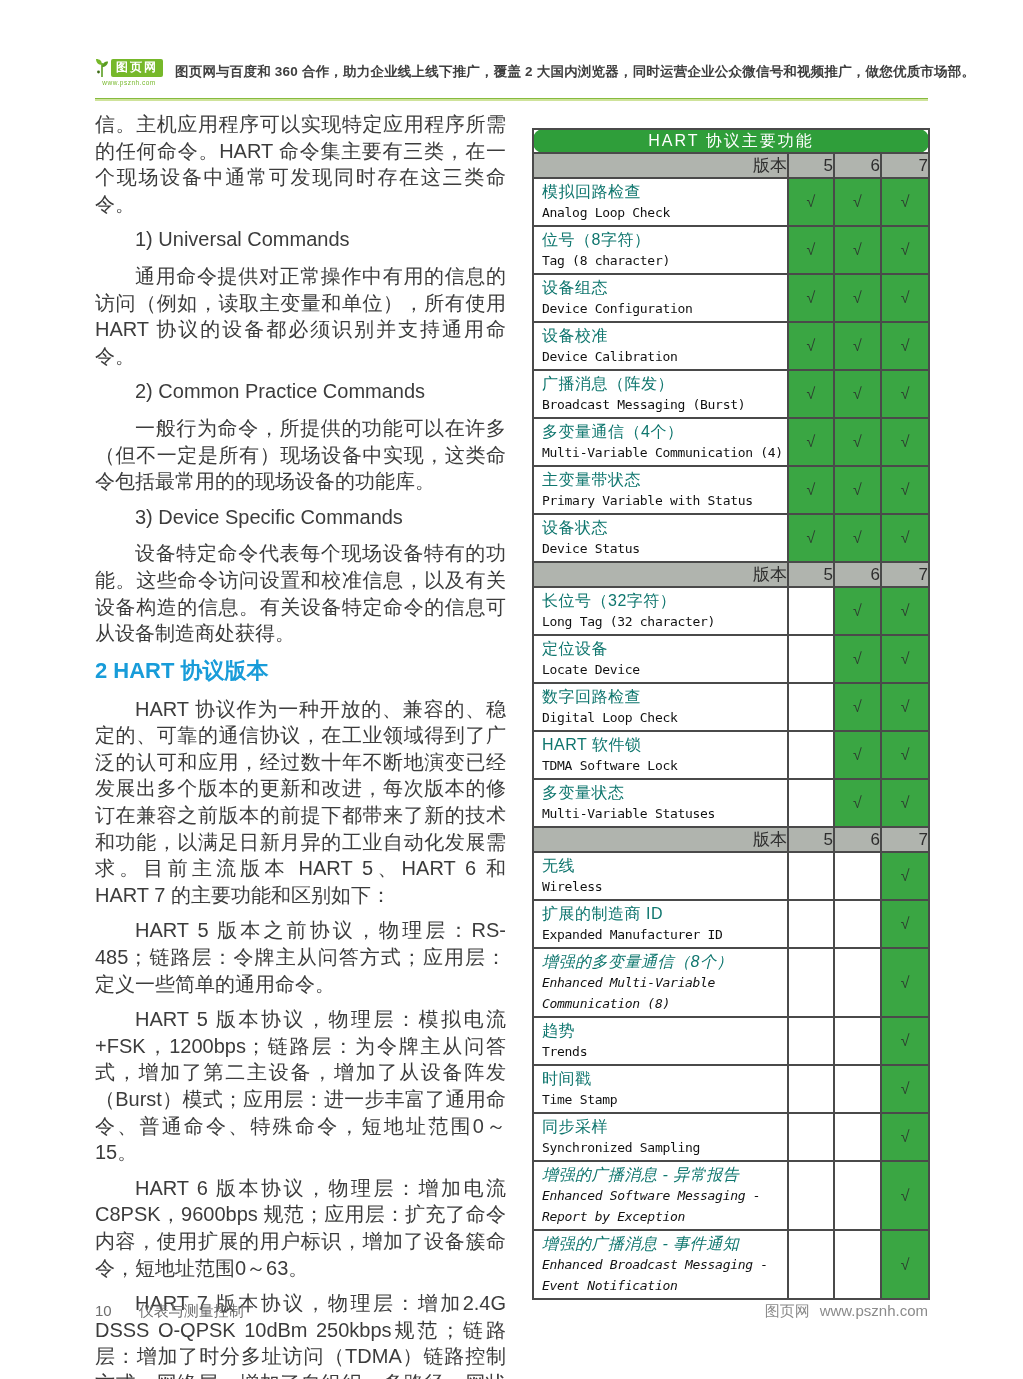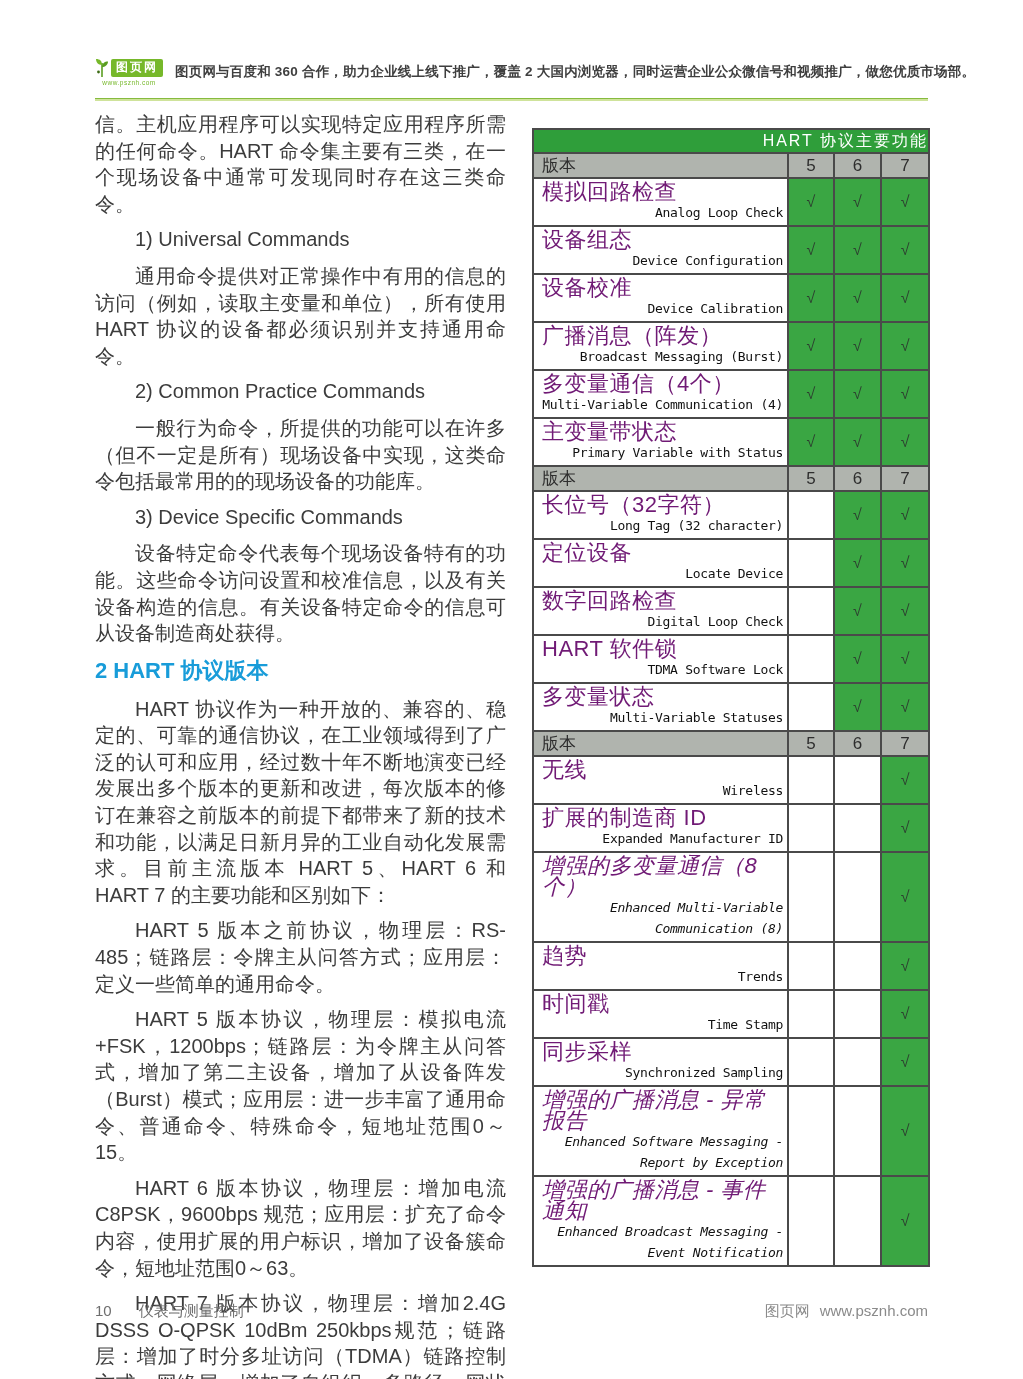--- a/index.html
+++ b/index.html
@@ -36,29 +36,29 @@
     font-size:20px;line-height:26.6px;text-align:justify;}
   .article p{margin:0 0 9px 0;text-indent:2em;}
   .article p.no-indent{text-indent:0;}
   .article p.h{margin:5px 0 10px 0;}
   .article h2{font-size:22px;font-weight:bold;color:var(--accent-blue);
     margin:11px 0 12px 0;text-indent:0;line-height:26px;}
   
   .hart-table{position:absolute;left:532px;top:128px;width:396px;
     border-collapse:collapse;table-layout:fixed;}
   .hart-table td{border:2px solid var(--border-dark);padding:0;vertical-align:middle;}
-  td.title-cell{background:var(--header-green);color:#fff;text-align:right;
-    font-size:16px;height:24px;letter-spacing:2px;}
-  tr.ver-row td{background:var(--version-gray);height:15px;font-size:17px;color:#2e2e2e;}
+  td.title-cell{background:var(--header-green);color:#fff;text-align:center;
+    font-size:16px;height:24px;letter-spacing:2px;border-radius:10px;}
+  tr.ver-row td{background:var(--version-gray);height:15px;font-size:17px;color:#2e2e2e;text-align:right;}
   td.ver-label{padding-left:8px;}
   td.num{text-align:center;}
   td.feat{padding:2px 4px 2px 8px;background:#fff;}
-  .zh{font-size:22px;color:#701a75;line-height:21px;letter-spacing:.5px;}
+  .zh{font-size:16px;color:#0f766e;line-height:21px;letter-spacing:.5px;}
   .en{font-family:"DejaVu Sans Mono","Liberation Mono",monospace;font-size:13px;
-    letter-spacing:-0.3px;color:#111;line-height:21px;white-space:nowrap;overflow:hidden;text-align:right;}
+    letter-spacing:-0.3px;color:#111;line-height:21px;white-space:nowrap;overflow:hidden;}
   tr.tall .en{white-space:normal;}
   tr.std td{height:43px;}
   tr.tall td{height:66px;font-style:italic;}
   td.chk{background:var(--cell-green);text-align:center;font-size:16px;color:#2d4030;}
   td.nochk{background:#ffffff;}
   
   .footer{position:absolute;left:95px;top:1302px;width:833px;display:flex;
     justify-content:space-between;align-items:baseline;font-size:15px;color:#757575;}
   .footer .fl{display:flex;gap:27px;color:#6e6e6e;}
   .footer .fr{color:#8a8a8a;display:flex;gap:10px;}
@@ -122,20 +122,29 @@
         <td class="feat">
           <div class="zh">模拟回路检查</div>
           <div class="en">Analog Loop Check</div>
         </td>
         <td class="chk">√</td>
         <td class="chk">√</td>
         <td class="chk">√</td>
       </tr>
       <tr class="std">
         <td class="feat">
+          <div class="zh">位号（8字符）</div>
+          <div class="en">Tag (8 character)</div>
+        </td>
+        <td class="chk">√</td>
+        <td class="chk">√</td>
+        <td class="chk">√</td>
+      </tr>
+      <tr class="std">
+        <td class="feat">
           <div class="zh">设备组态</div>
           <div class="en">Device Configuration</div>
         </td>
         <td class="chk">√</td>
         <td class="chk">√</td>
         <td class="chk">√</td>
       </tr>
       <tr class="std">
         <td class="feat">
           <div class="zh">设备校准</div>
@@ -160,20 +169,29 @@
           <div class="en">Multi-Variable Communication (4)</div>
         </td>
         <td class="chk">√</td>
         <td class="chk">√</td>
         <td class="chk">√</td>
       </tr>
       <tr class="std">
         <td class="feat">
           <div class="zh">主变量带状态</div>
           <div class="en">Primary Variable with Status</div>
+        </td>
+        <td class="chk">√</td>
+        <td class="chk">√</td>
+        <td class="chk">√</td>
+      </tr>
+      <tr class="std">
+        <td class="feat">
+          <div class="zh">设备状态</div>
+          <div class="en">Device Status</div>
         </td>
         <td class="chk">√</td>
         <td class="chk">√</td>
         <td class="chk">√</td>
       </tr>
       <tr class="ver-row">
         <td class="ver-label">版本</td>
         <td class="num">5</td>
         <td class="num">6</td>
         <td class="num">7</td>

